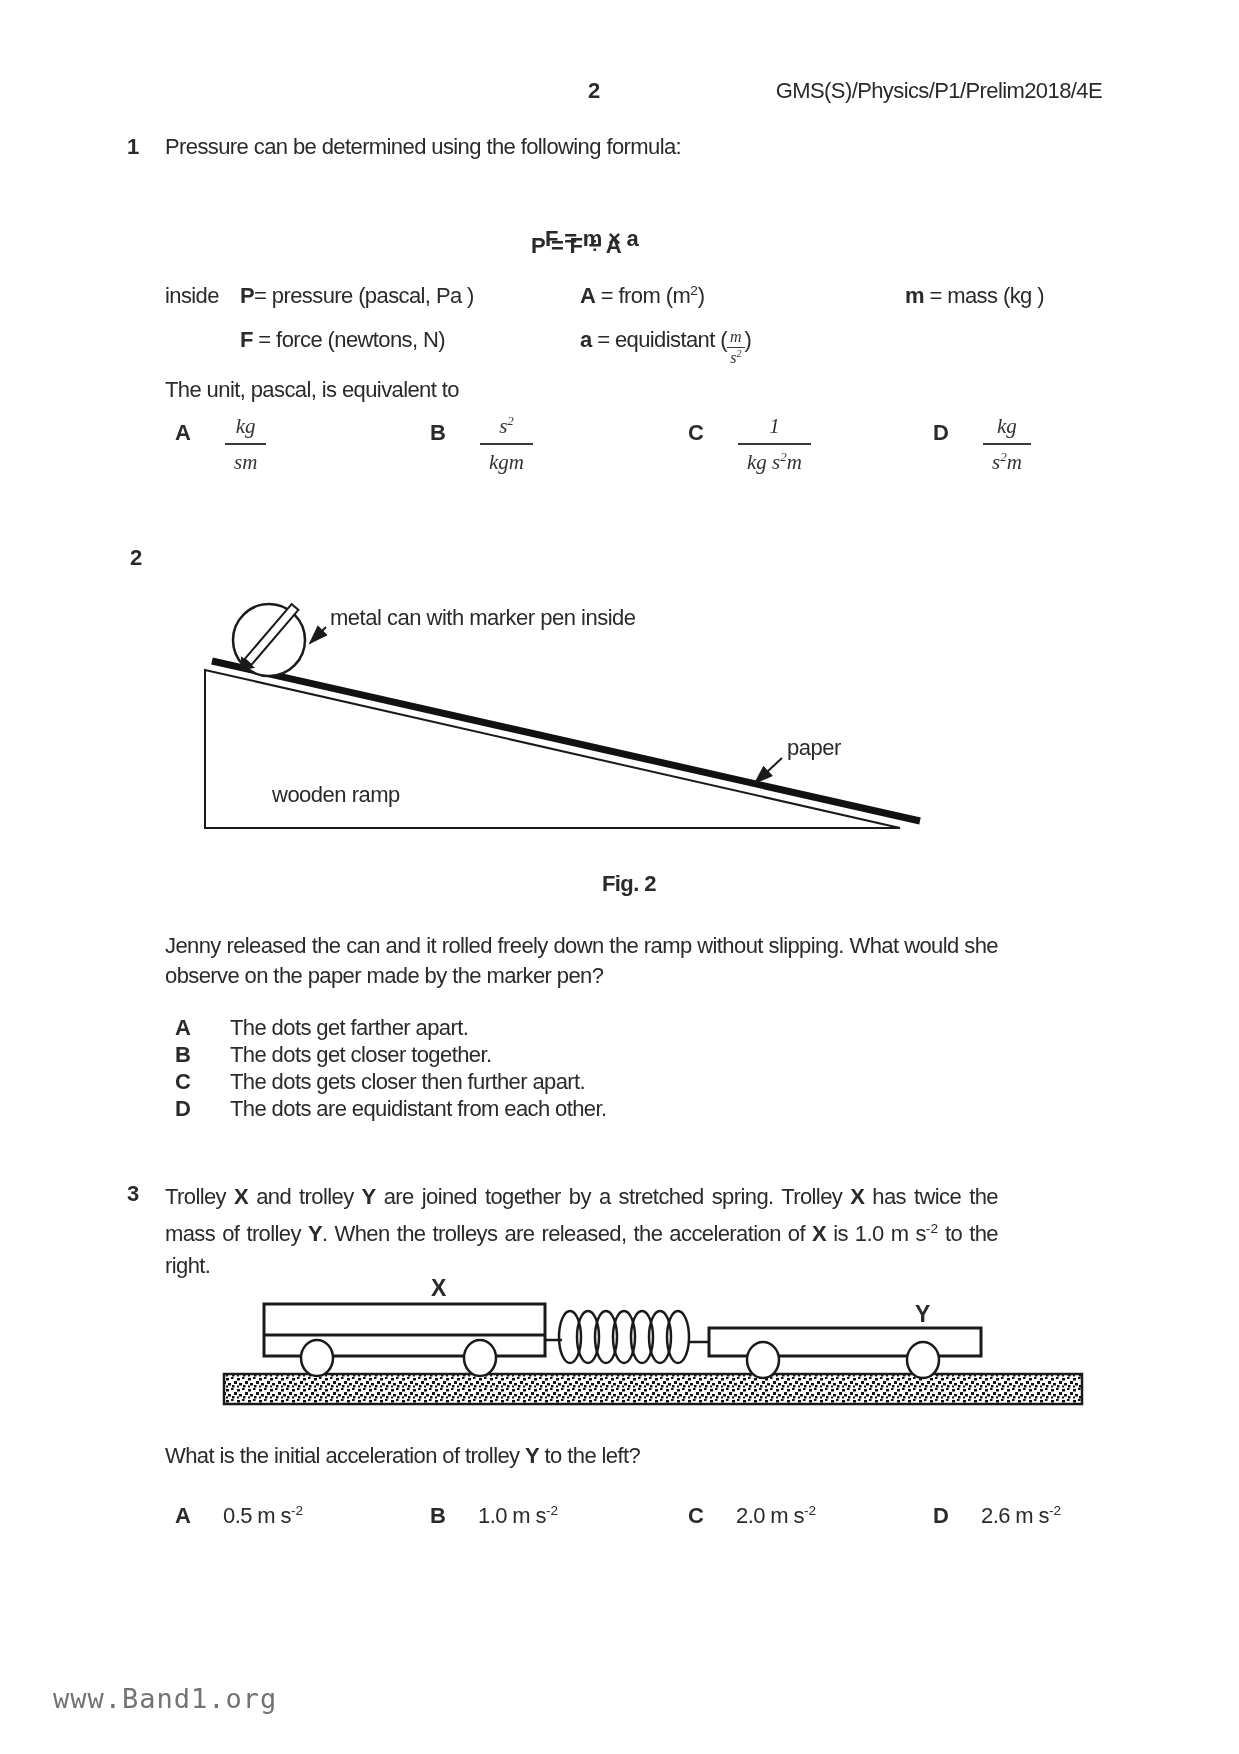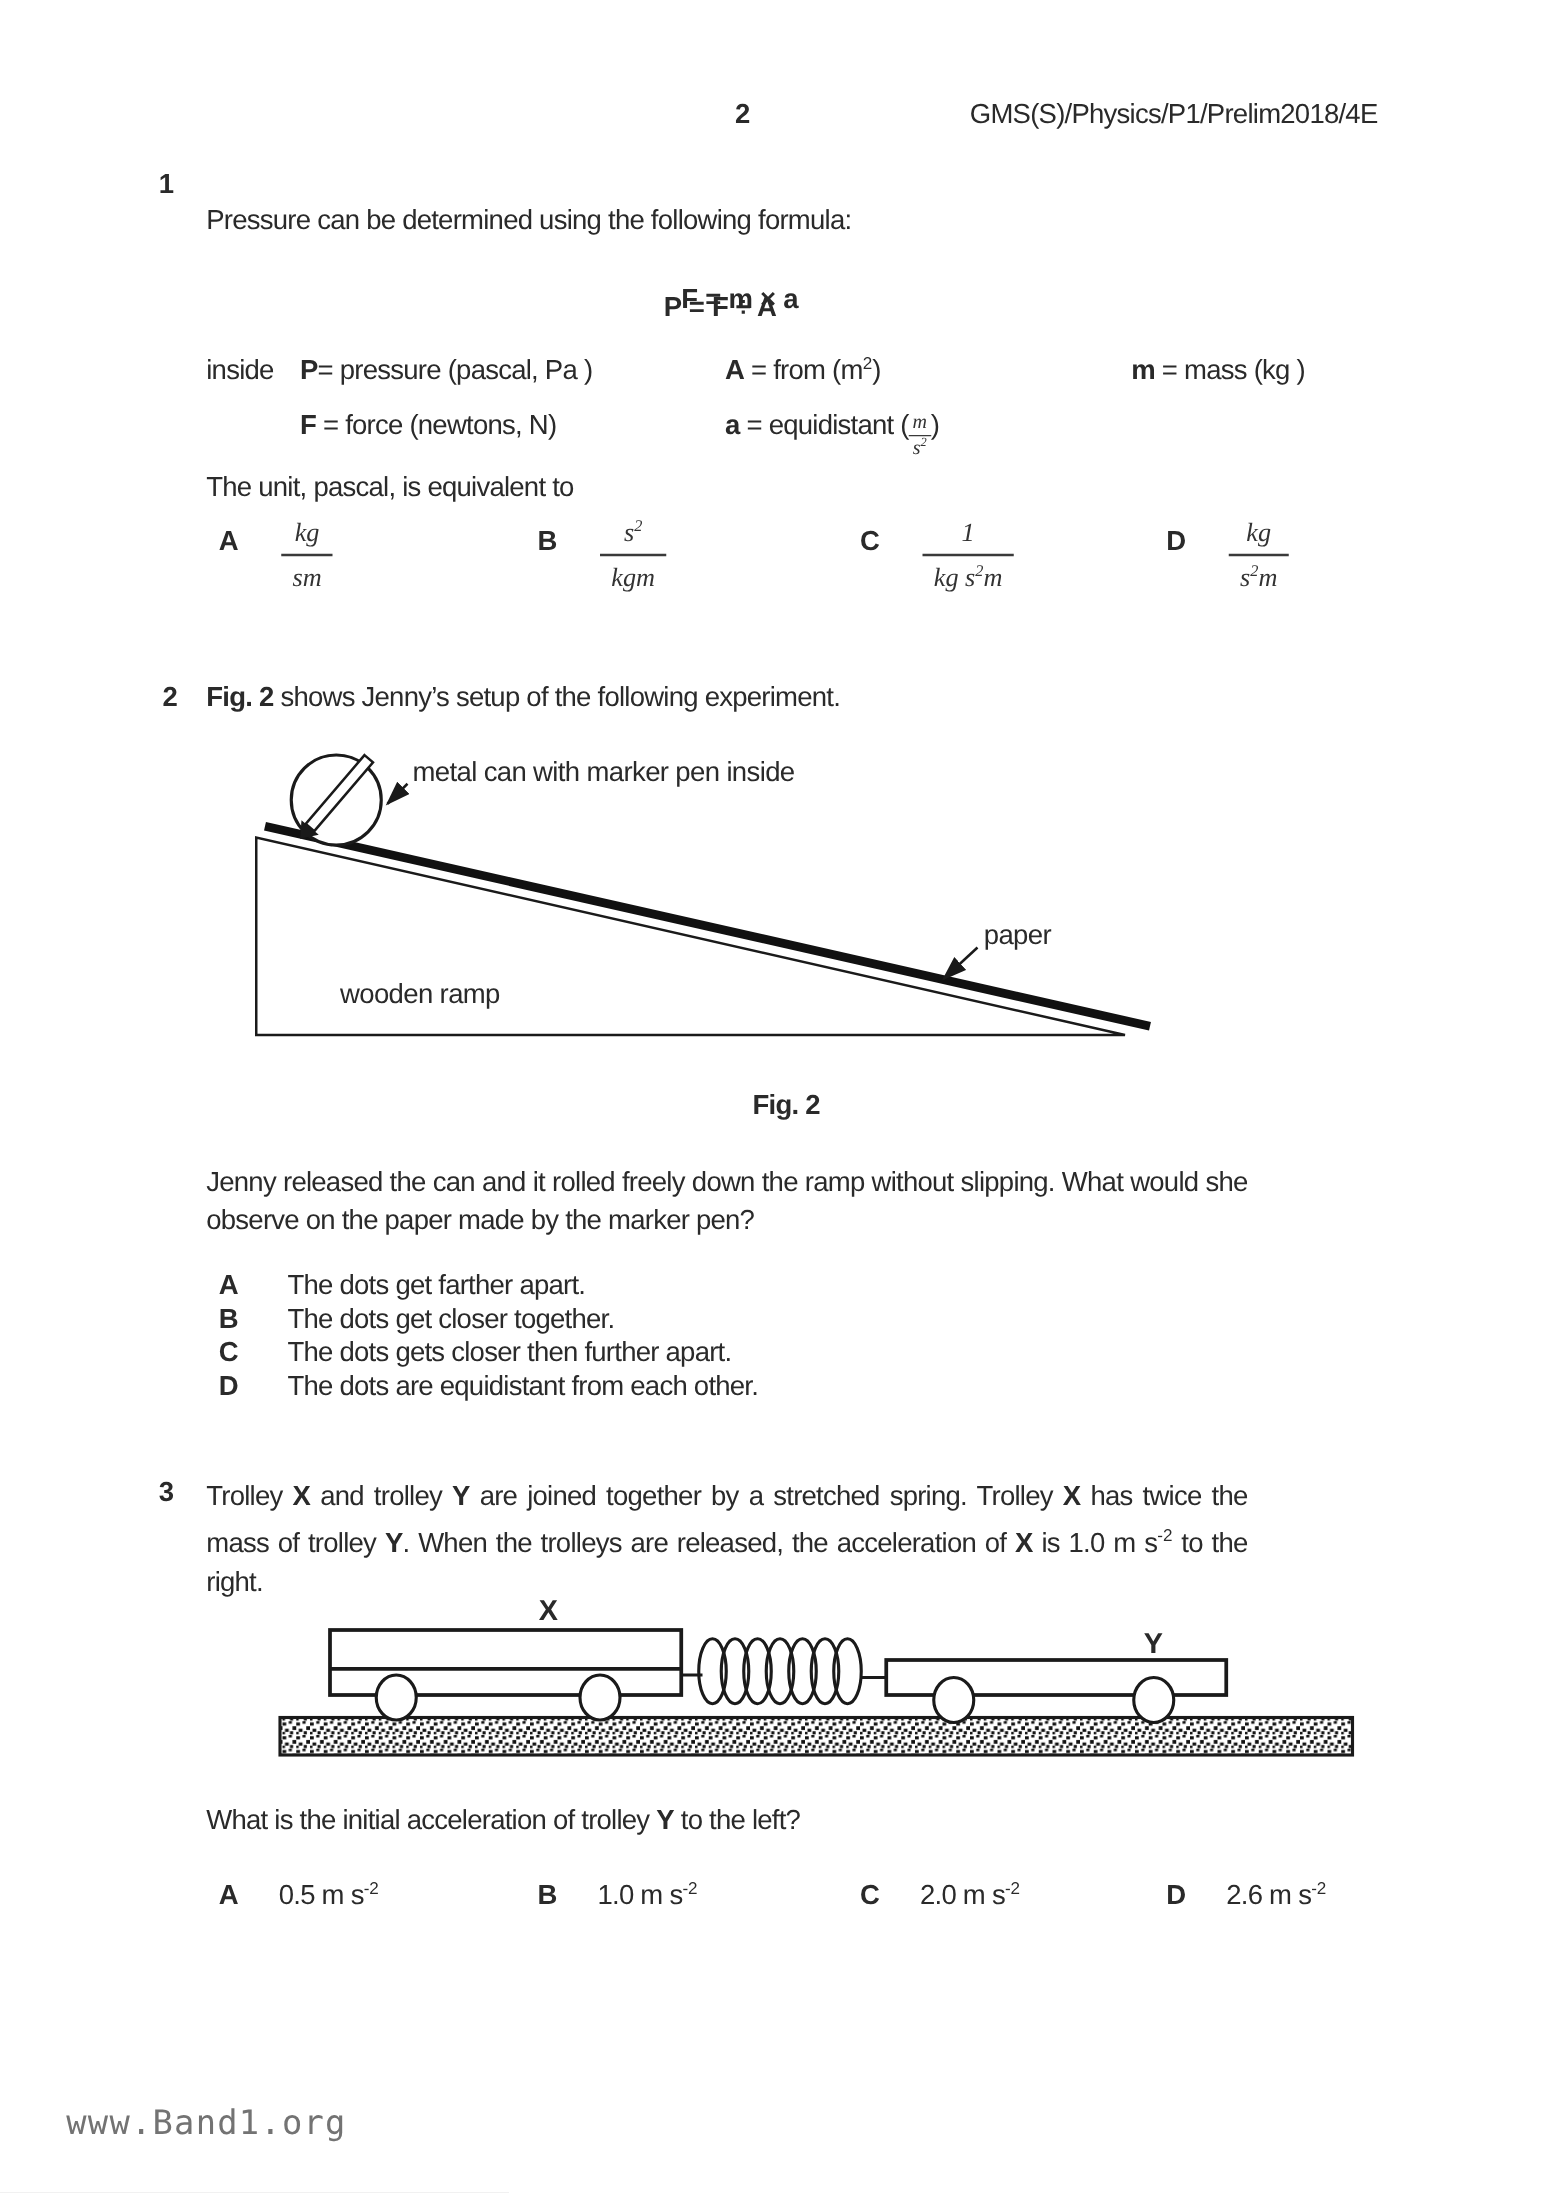--- a/index.html
+++ b/index.html
@@ -43,21 +43,21 @@
 </style>
 </head>
 <body>
 
 <div class="page">
 
   <div class="abs t b" style="left:588px; top:78px;">2</div>
   <div class="abs t" style="right:137px; top:78px;">GMS(S)/Physics/P1/Prelim2018/4E</div>
 
   <div class="abs t b" style="left:127px; top:134px;">1</div>
-  <div class="abs t" style="left:165px; top:134px;margin-top:29px;">Pressure can be determined using the following formula:</div>
+  <div class="abs t" style="left:165px; top:134px;">Pressure can be determined using the following formula:</div>
 
   <div class="abs formula" style="left:531px; top:194px;margin-top:39px;">P = F ÷ A</div>
   <div class="abs formula" style="left:545px; top:226px;">F = m × a</div>
 
   <div class="abs t" style="left:165px; top:283px;">inside</div>
 
   <div class="abs t" style="left:240px; top:283px;"><b>P</b><span>= pressure (pascal, Pa )</span></div>
 
   <div class="abs t" style="left:580px; top:283px;"><b>A</b><span> = from (m</span><sup>2</sup><span>)</span></div>
 
@@ -76,21 +76,20 @@
     <span class="optletter">B</span><span class="frac"><span class="fn"><span>s</span><sup>2</sup></span><span class="fd"><span>kgm</span><sup></sup><span></span></span></span>
   </div>
   <div class="abs" style="left:688px; top:412px;">
     <span class="optletter">C</span><span class="frac"><span class="fn"><span>1</span><sup></sup></span><span class="fd"><span>kg s</span><sup>2</sup><span>m</span></span></span>
   </div>
   <div class="abs" style="left:933px; top:412px;">
     <span class="optletter">D</span><span class="frac"><span class="fn"><span>kg</span><sup></sup></span><span class="fd"><span>s</span><sup>2</sup><span>m</span></span></span>
   </div>
 
   <div class="abs t b" style="left:130px; top:545px;">2</div>
-  <div class="abs t" style="left:165px; top:545px;"><b>Fig. 2</b><span> shows Jenny’s setup of the following experiment.</span></div>
 
   <svg class="abs" style="left:160px; top:595px;" width="790" height="250" viewBox="0 0 790 250">
     <defs>
       <marker id="arr" markerWidth="12" markerHeight="10" refX="9" refY="3.5" orient="auto">
         <path d="M0,0 L10,3.5 L0,7 Z" fill="#1a1a1a"></path>
       </marker>
     </defs>
 
     <path d="M45 75 L45 233 L740 233 Z" fill="none" stroke="#1a1a1a" stroke-width="2"></path>
 

